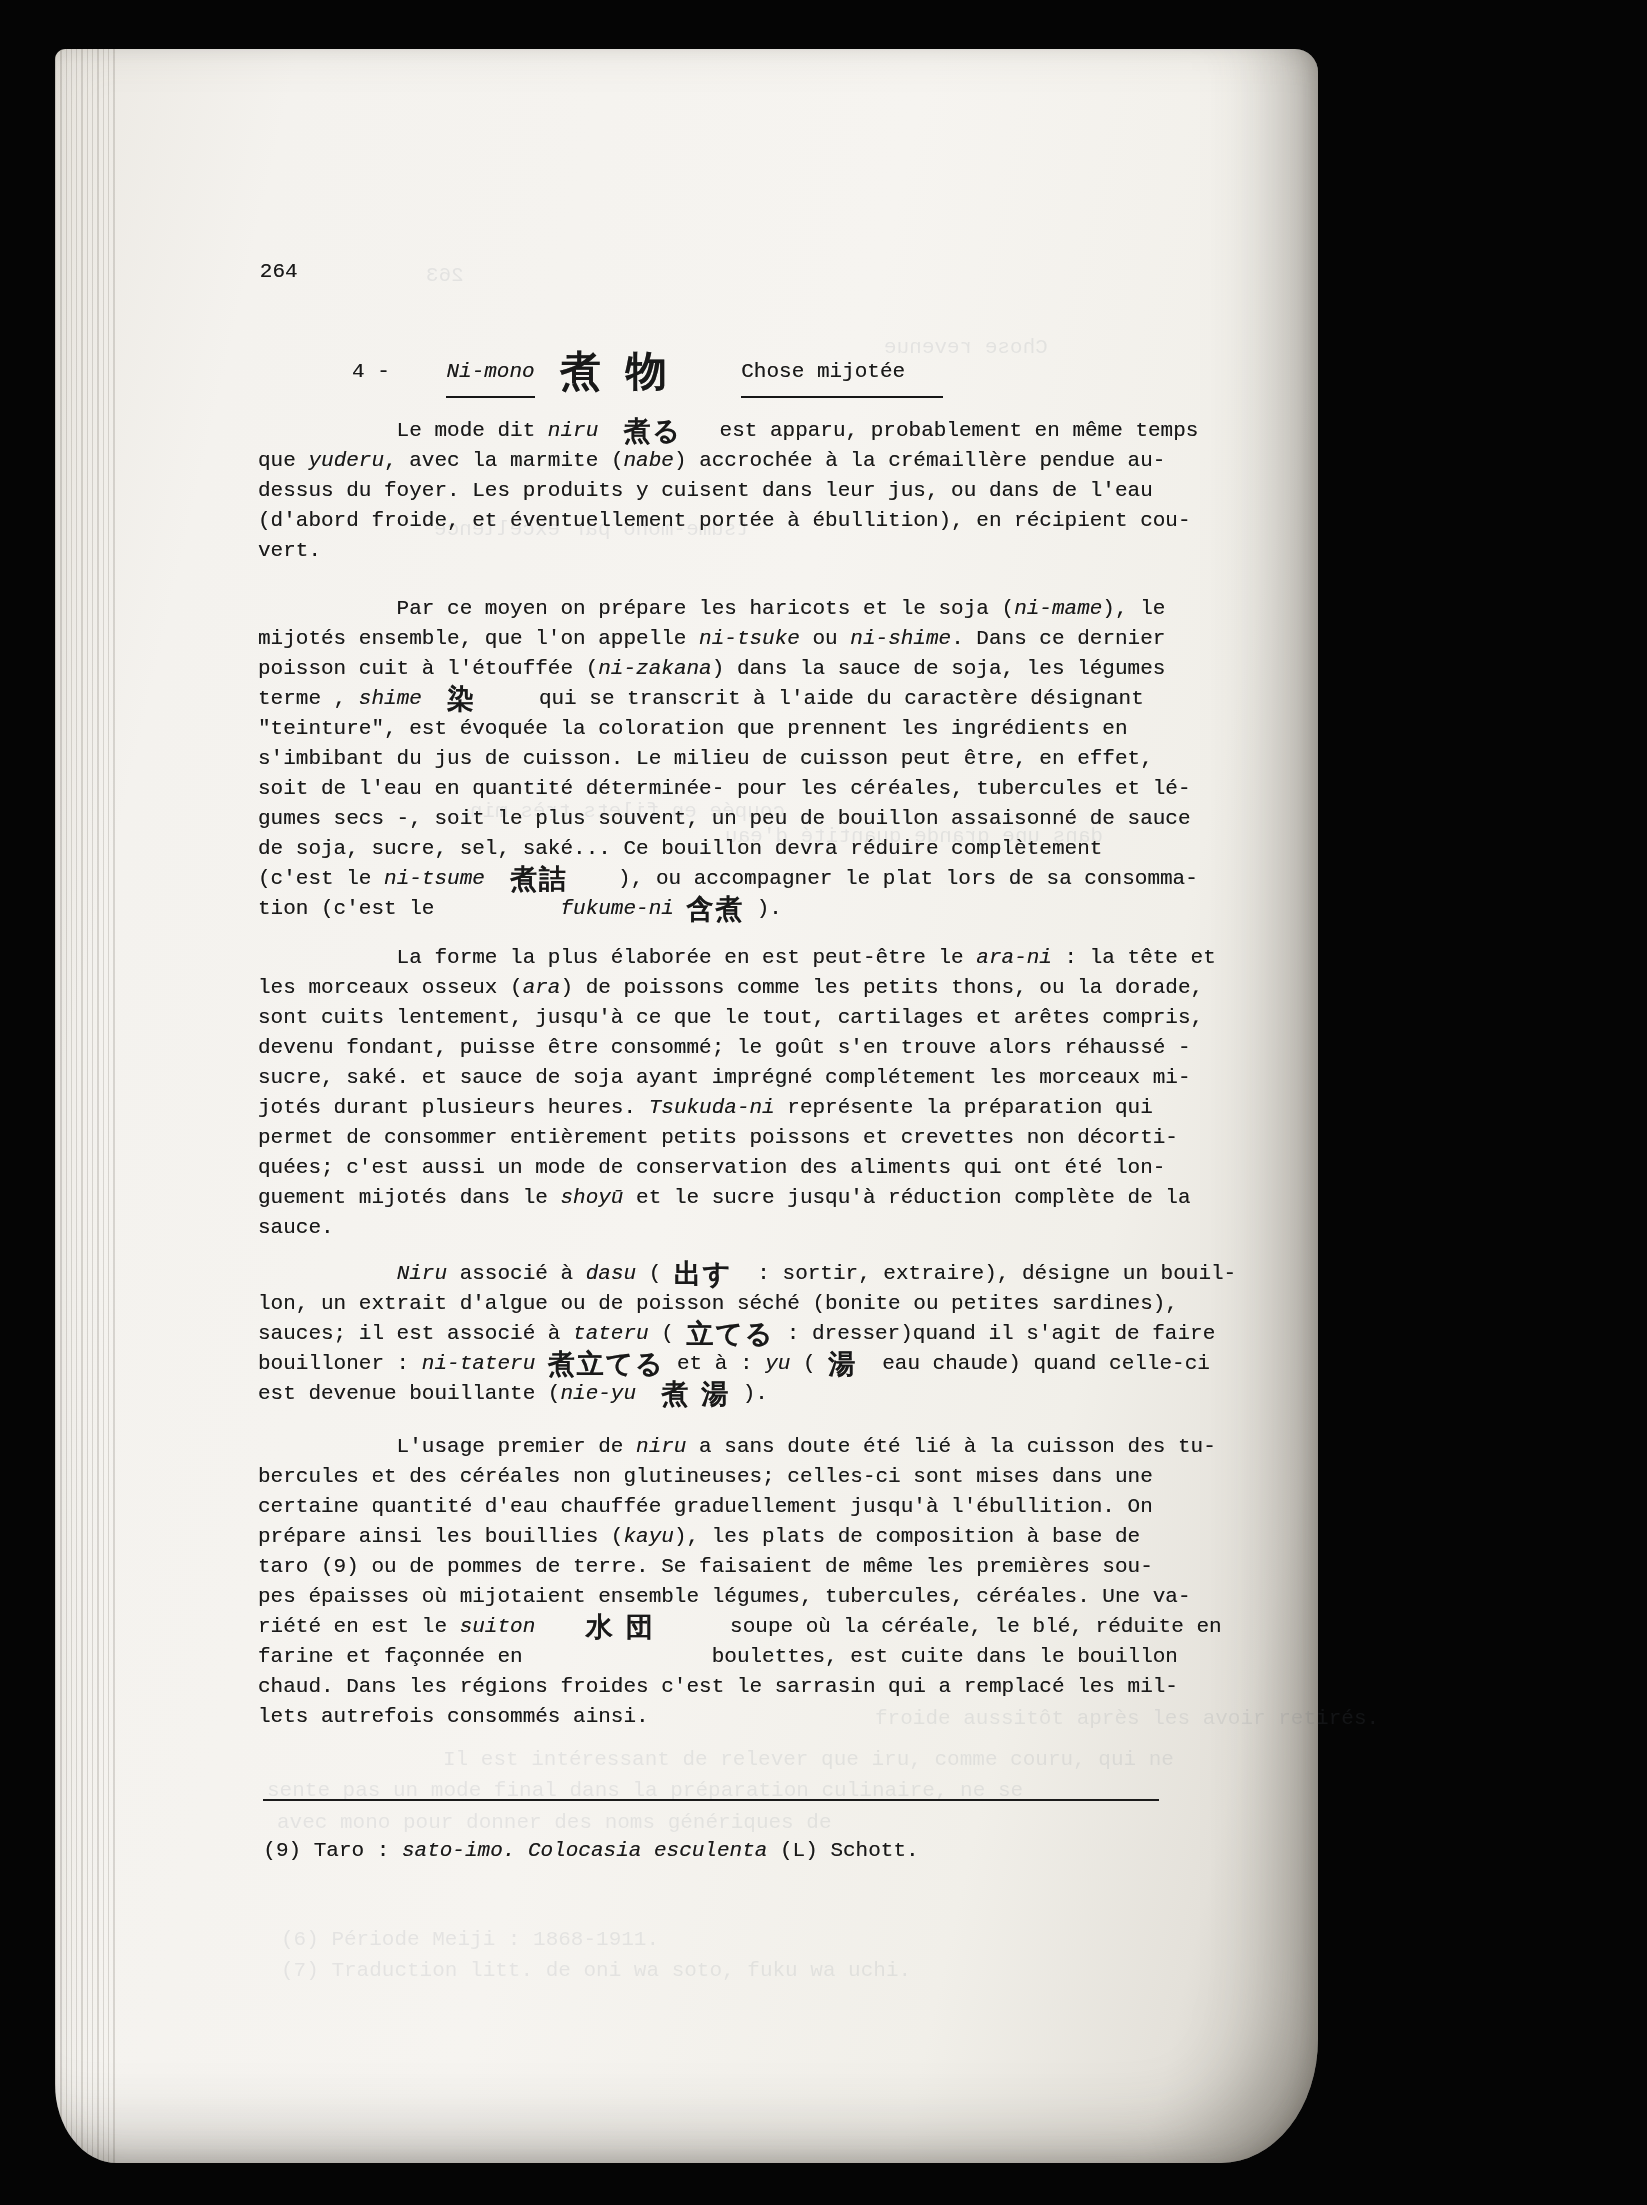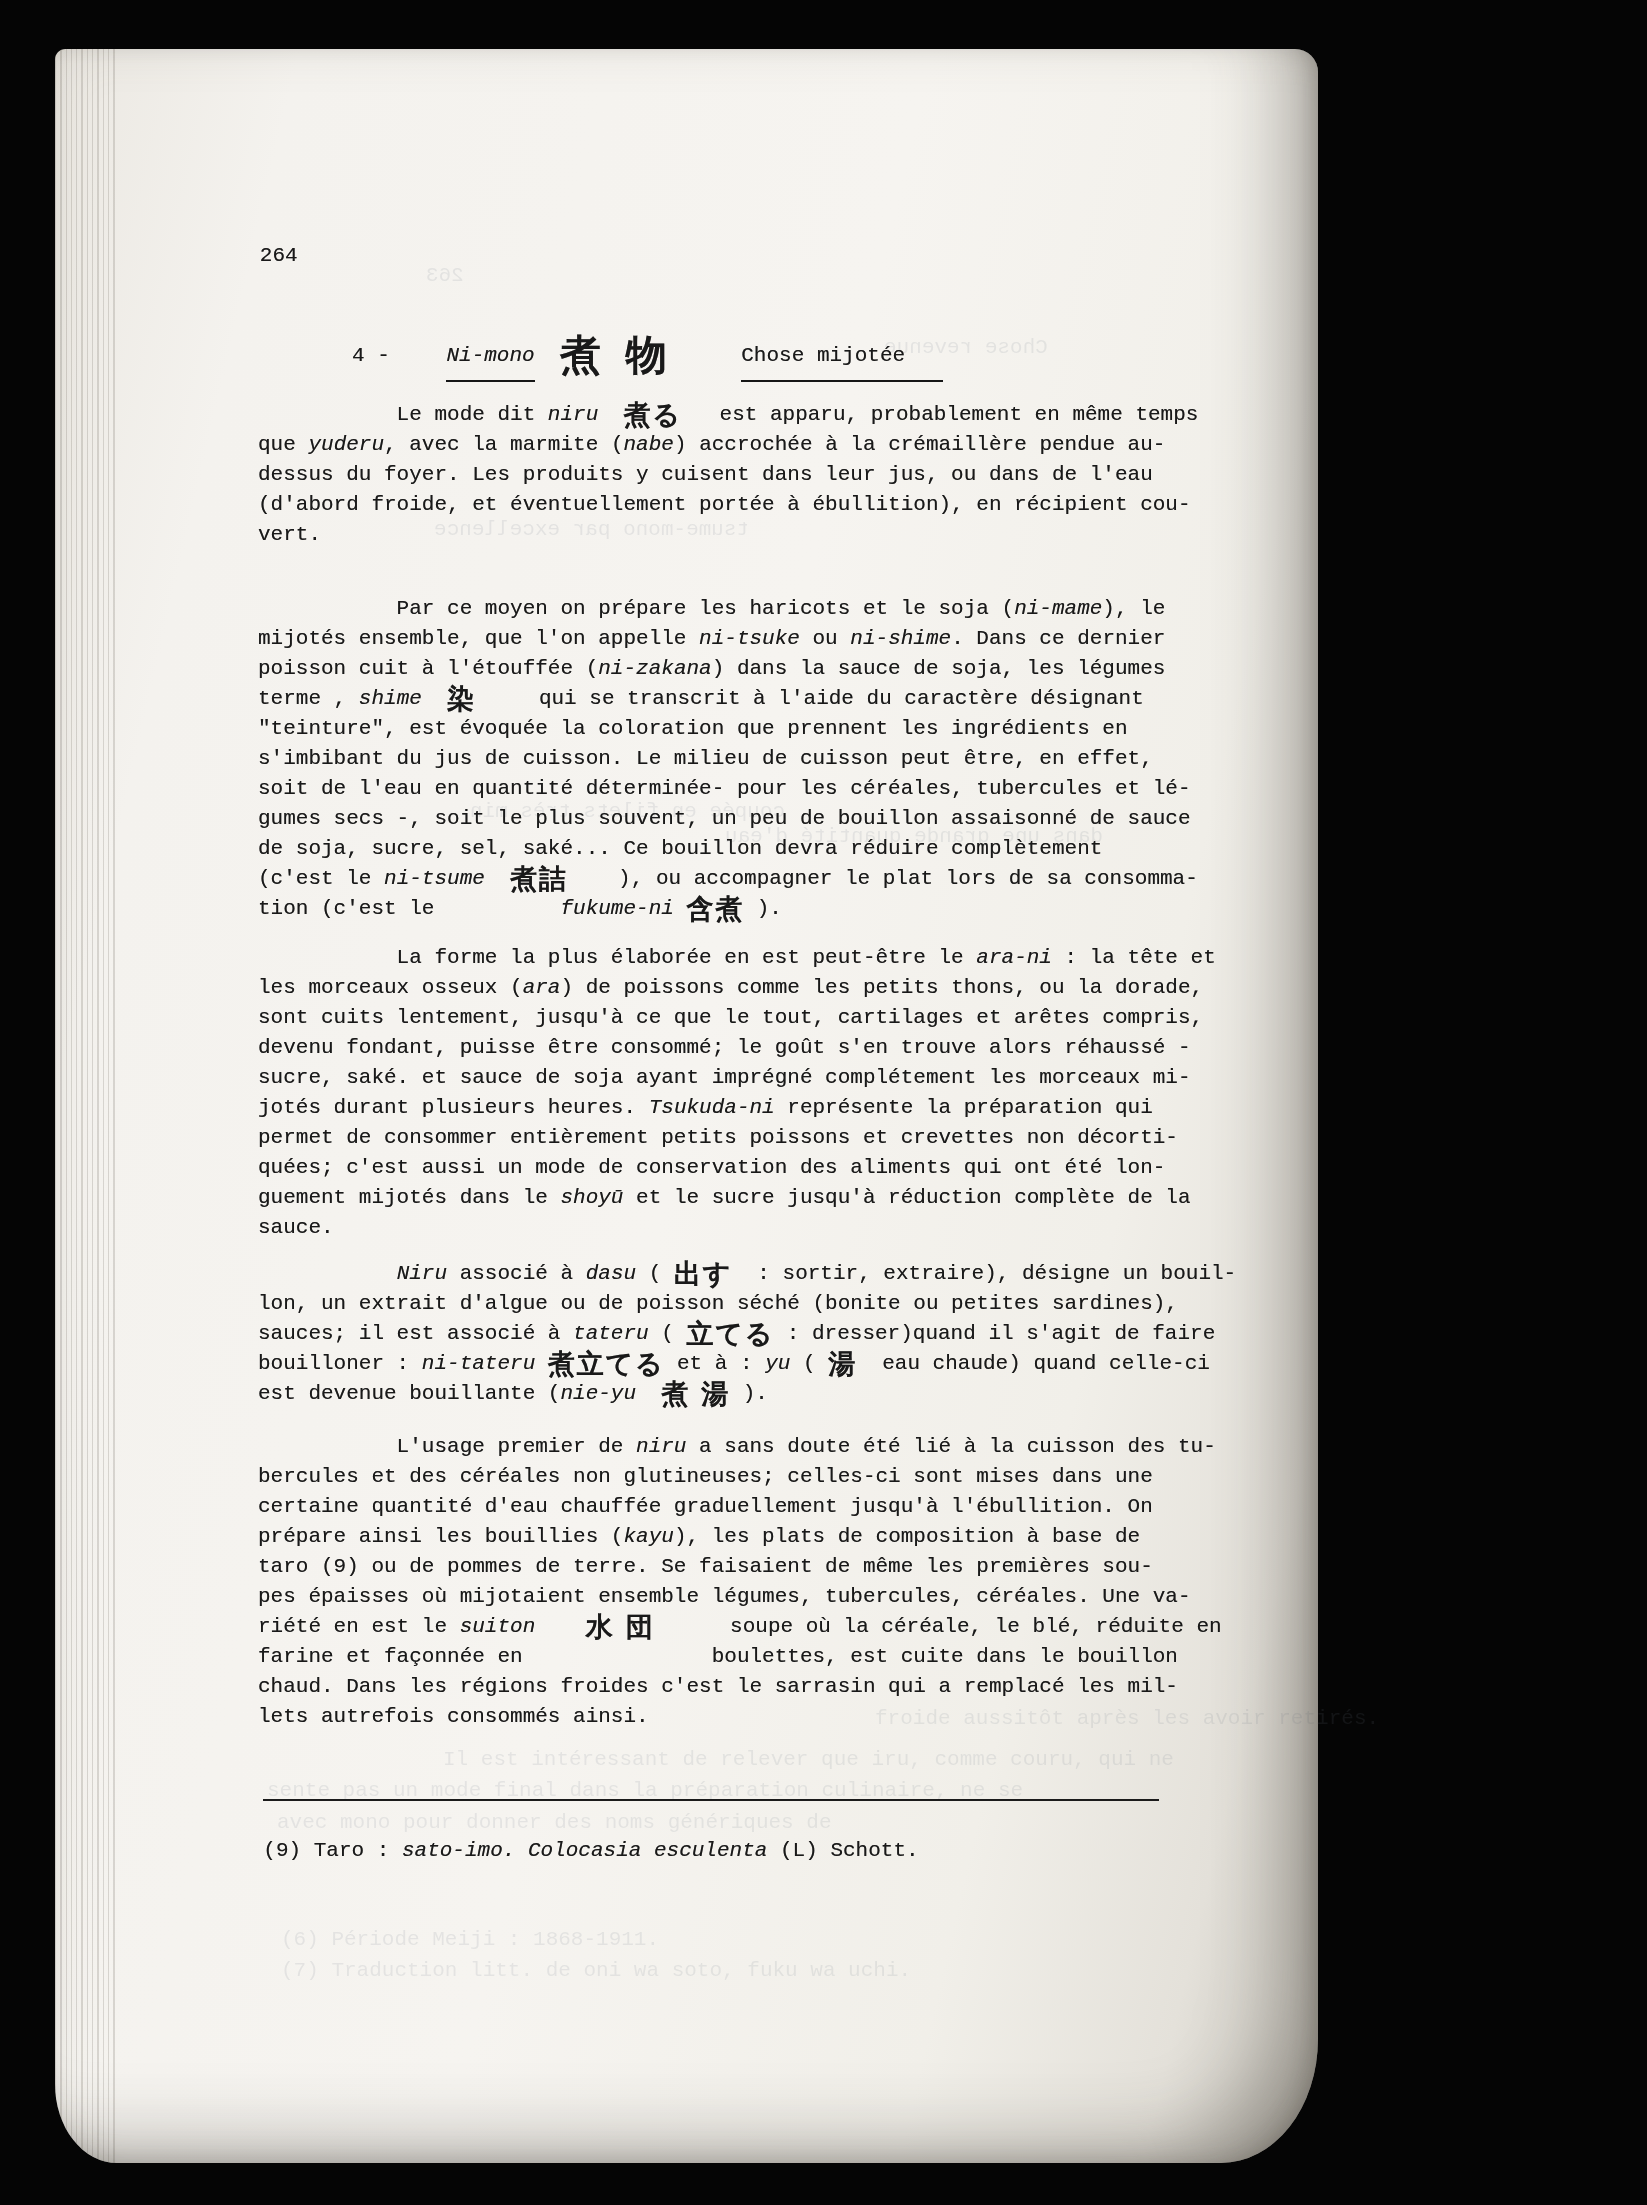--- a/index.html
+++ b/index.html
@@ -31,38 +31,38 @@
     position:absolute;inset:0;pointer-events:none;
     border-radius:10.6px 23px 97px 62px / 10.6px 23px 124px 79px;
     box-shadow:
       inset -62px -44px 79px -31px rgba(55,50,42,0.38),
       inset -14px 0 23px -10.6px rgba(55,50,42,0.25),
       inset 21px 23px 62px -40px rgba(95,88,76,0.20),
       inset 0 -17.6px 35px -22px rgba(70,64,55,0.25);
   }
   
   .content{
-    position:absolute;left:203px;top:192px;width:957px;
+    position:absolute;left:203px;top:208px;width:957px;
     font-size:21px;line-height:30px;color:#191919;
     text-shadow:0 0 0.4px rgba(25,25,25,0.55);
   }
   .tline{white-space:pre;}
   .it{font-style:italic;}
   .ul{border-bottom:2.6px solid #161616;padding-bottom:13px;margin-left:44px;}
   .cjk{
     font-family:"DejaVu Sans",sans-serif;
     font-weight:bold;font-size:27px;line-height:1;
     vertical-align:-3.5px;letter-spacing:1.8px;
   }
   .cjk.big{font-size:41px;vertical-align:-8px;letter-spacing:5.3px;}
   .pageno{margin:0 0 0 1.8px;}
   .heading{margin:62px 0 0 94px;line-height:46px;height:49px;}
   .para{margin:0;}
   .para.p1{margin-top:18px;}
-  .para.p2{margin-top:44px;}
+  .para.p2{margin-top:28px;}
   .para.p3{margin-top:19.4px;}
   .para.p4{margin-top:16px;}
   .para.p5{margin-top:23px;}
   .footrule{
     margin-top:67px;margin-left:5.3px;width:896px;height:0;
     border-top:2.6px solid #1b1b1b;
   }
   .footnote{margin-top:35px;margin-left:5.3px;}
   
   .ghost{

